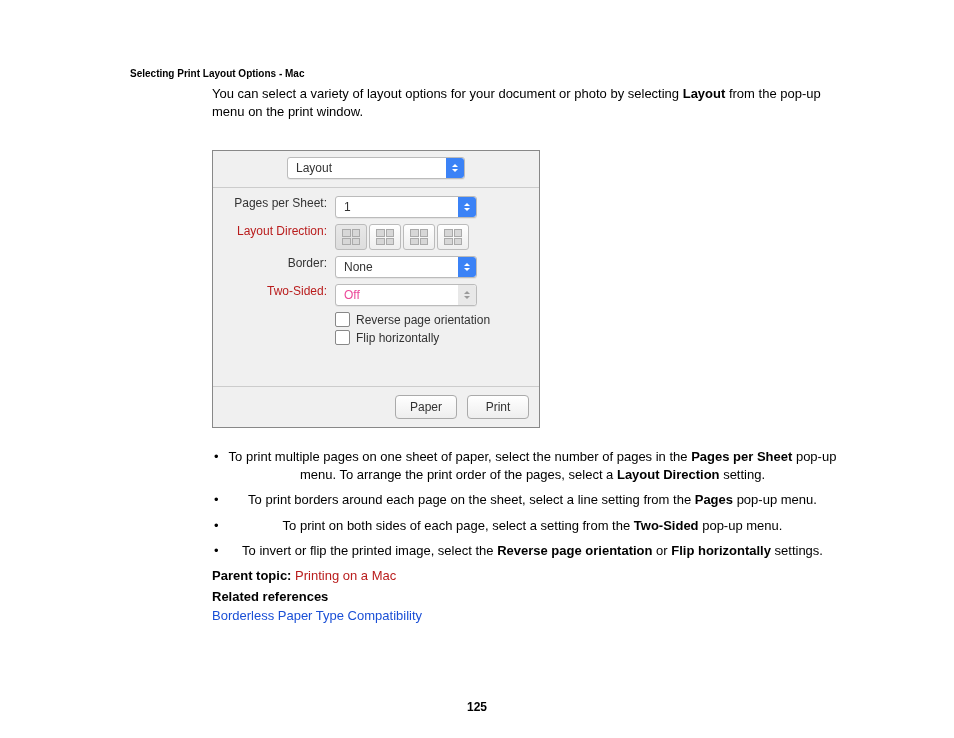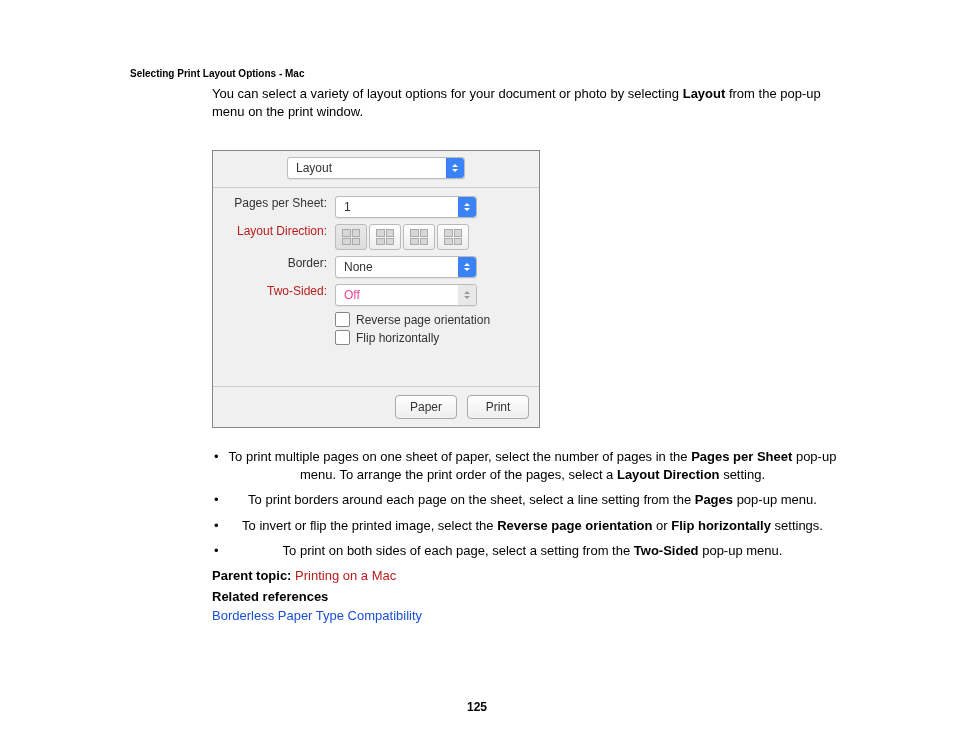--- a/index.html
+++ b/index.html
@@ -318,24 +318,24 @@
     </div>
 
     <ul class="bullets">
       <li>
         <span>To print multiple pages on one sheet of paper, select the number of pages in the </span><span class="bold">Pages per Sheet</span><span> pop-up menu. To arrange the print order of the pages, select a </span><span class="bold">Layout Direction</span><span> setting.</span>
       </li>
       <li>
         <span>To print borders around each page on the sheet, select a line setting from the </span><span class="bold">Pages</span><span> pop-up menu.</span>
       </li>
       <li>
-        <span>To invert or flip the printed image, select the </span><span class="bold">Reverse page orientation</span><span> or </span><span class="bold">Flip horizontally</span><span> settings.</span>
+        <span>To print on both sides of each page, select a setting from the </span><span class="bold">Two-Sided</span><span> pop-up menu.</span>
       </li>
       <li>
-        <span>To print on both sides of each page, select a setting from the </span><span class="bold">Two-Sided</span><span> pop-up menu.</span>
+        <span>To invert or flip the printed image, select the </span><span class="bold">Reverse page orientation</span><span> or </span><span class="bold">Flip horizontally</span><span> settings.</span>
       </li>
     </ul>
 
     <div class="parent-topic">
       <span class="bold">Parent topic:</span>
       <span> </span>
       <span class="link">Printing on a Mac</span>
     </div>
     <div class="related-refs">Related references</div>
     <div class="related-link">Borderless Paper Type Compatibility</div>

